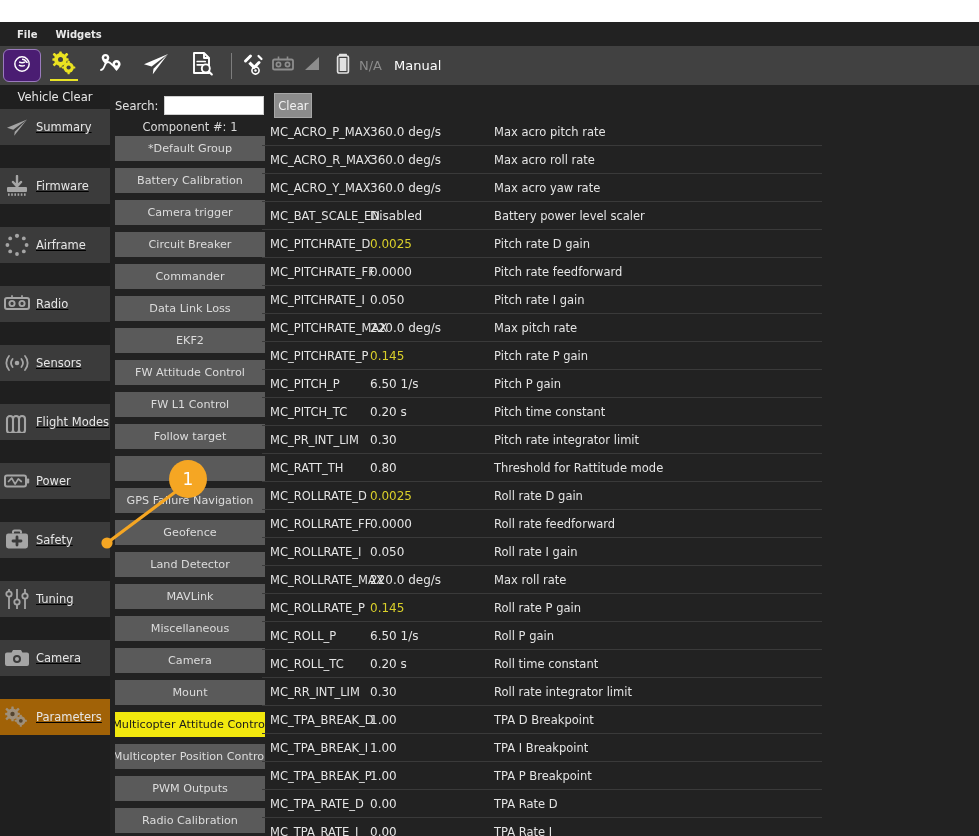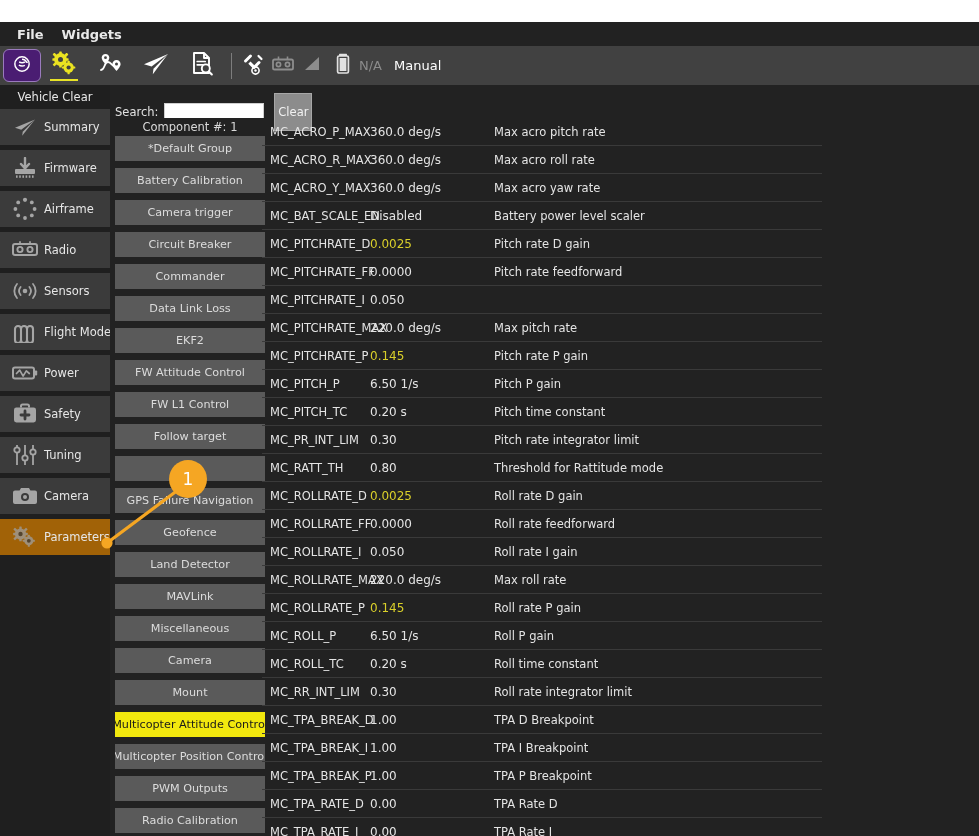--- a/index.html
+++ b/index.html
@@ -35,21 +35,21 @@
     left: 0; top: 22px;
     width: 979px; height: 24px;
     background: #222222;
     display: flex;
     align-items: center;
     padding-left: 8px;
     box-sizing: border-box;
   }
   .menu-item {
     color: #e9e9e9;
-    font-size: 13px;
+    font-size: 10px;
     font-weight: bold;
     padding: 2px 9px;
     cursor: default;
     white-space: nowrap;
   }
 
   
   .toolbar {
     position: absolute;
     left: 0; top: 46px;
@@ -113,26 +113,27 @@
   .sidebar-title {
     height: 24px;
     display: flex; align-items: center; justify-content: center;
     color: #e8e8e8;
     font-size: 11.5px;
     background: #1f1f1f;
   }
   .sb-item {
     position: relative;
     height: 36px;
-    margin-bottom: 5px;
+    margin-bottom: 23px;
     background: #3b3b3b;
     display: flex;
     align-items: center;
-    padding-left: 10px;
-    box-sizing: border-box;
+    padding-left: 2px;
+    box-sizing: border-box;
+    text-decoration: underline;
   }
   .sb-item.sel { background: #a16207; }
   .sb-icon {
     width: 30px; height: 26px;
     display: flex; align-items: center; justify-content: center;
     flex: 0 0 30px;
     opacity: .75;
   }
   .sb-label {
     color: #e6e6e6;
@@ -166,21 +167,21 @@
     border: 1px solid #cfcfcf;
     outline: none;
     font-family: "DejaVu Sans", "Liberation Sans", sans-serif;
     font-size: 11px;
     padding: 0 3px;
     box-sizing: border-box;
     color: #111;
   }
   .clear-btn {
     margin-left: 10px;
-    width: 38px; height: 38px;
+    width: 38px; height: 25px;
     background: #8c8c8c;
     border: 1px solid #a7a7a7;
     color: #f2f2f2;
     font-size: 11.5px;
     font-family: "DejaVu Sans", "Liberation Sans", sans-serif;
     display: flex; align-items: center; justify-content: center;
     box-sizing: border-box;
     cursor: pointer;
   }
 
@@ -629,20 +630,21 @@
             <div class="c-desc">Pitch rate D gain</div>
           </div>
           <div class="trow">
             <div class="c-name">MC_PITCHRATE_FF</div>
             <div class="c-val">0.0000</div>
             <div class="c-desc">Pitch rate feedforward</div>
           </div>
           <div class="trow">
             <div class="c-name">MC_PITCHRATE_I</div>
             <div class="c-val">0.050</div>
+            <div class="c-desc">Pitch rate I gain</div>
           </div>
           <div class="trow">
             <div class="c-name">MC_PITCHRATE_MAX</div>
             <div class="c-val">220.0 deg/s</div>
             <div class="c-desc">Max pitch rate</div>
           </div>
           <div class="trow">
             <div class="c-name">MC_PITCHRATE_P</div>
             <div class="c-val mod">0.145</div>
             <div class="c-desc">Pitch rate P gain</div>

